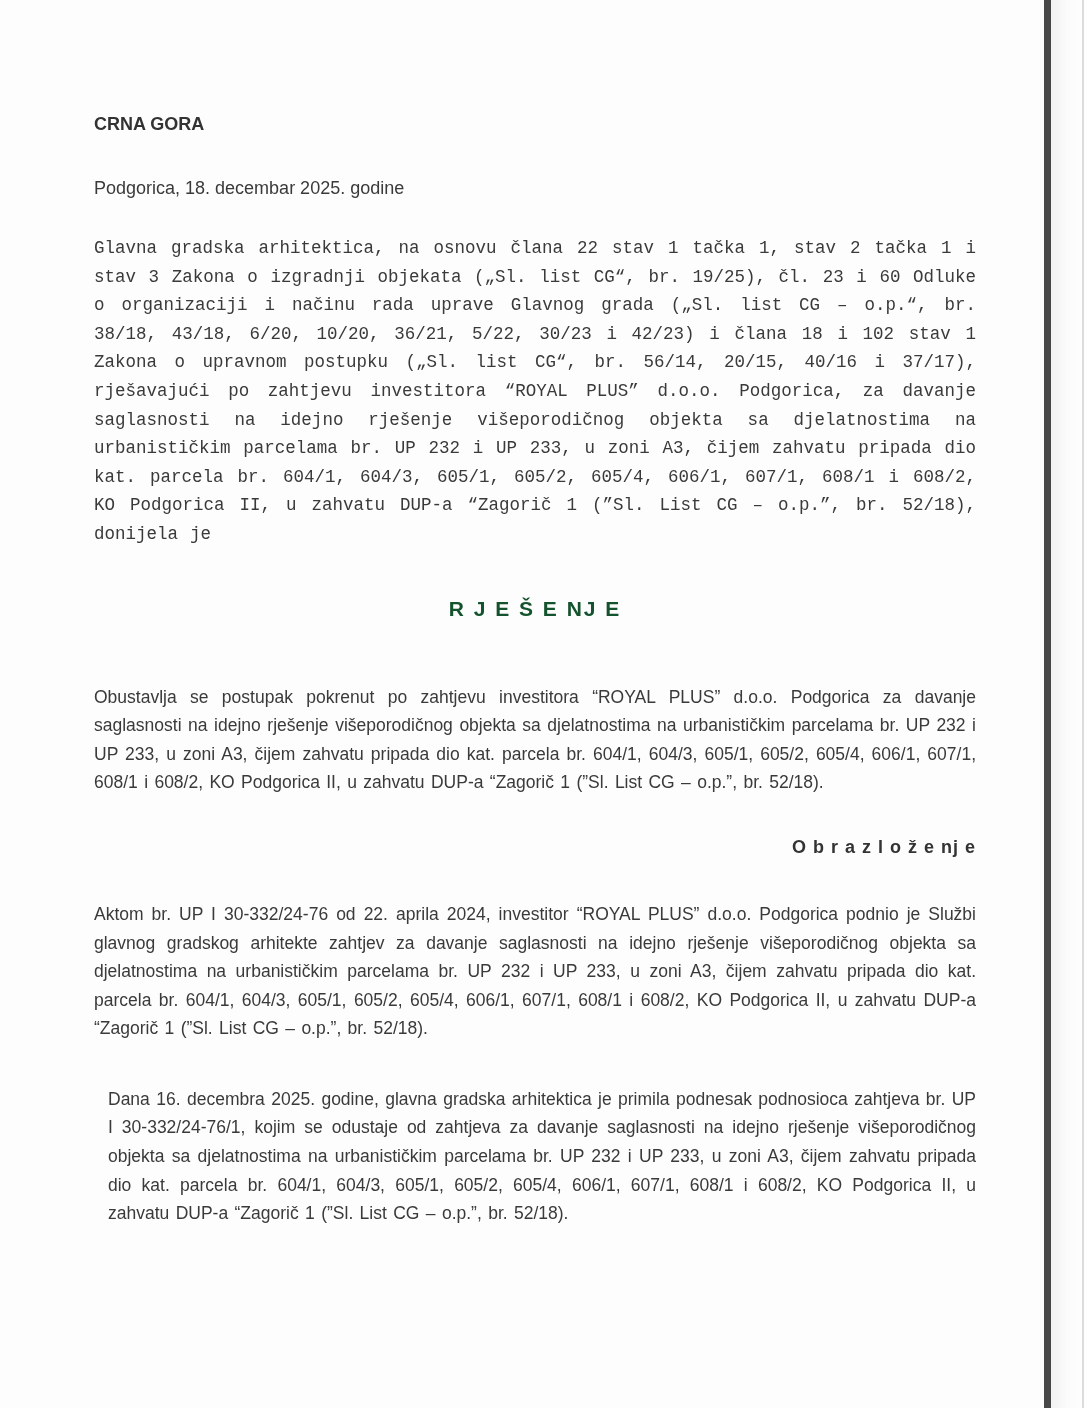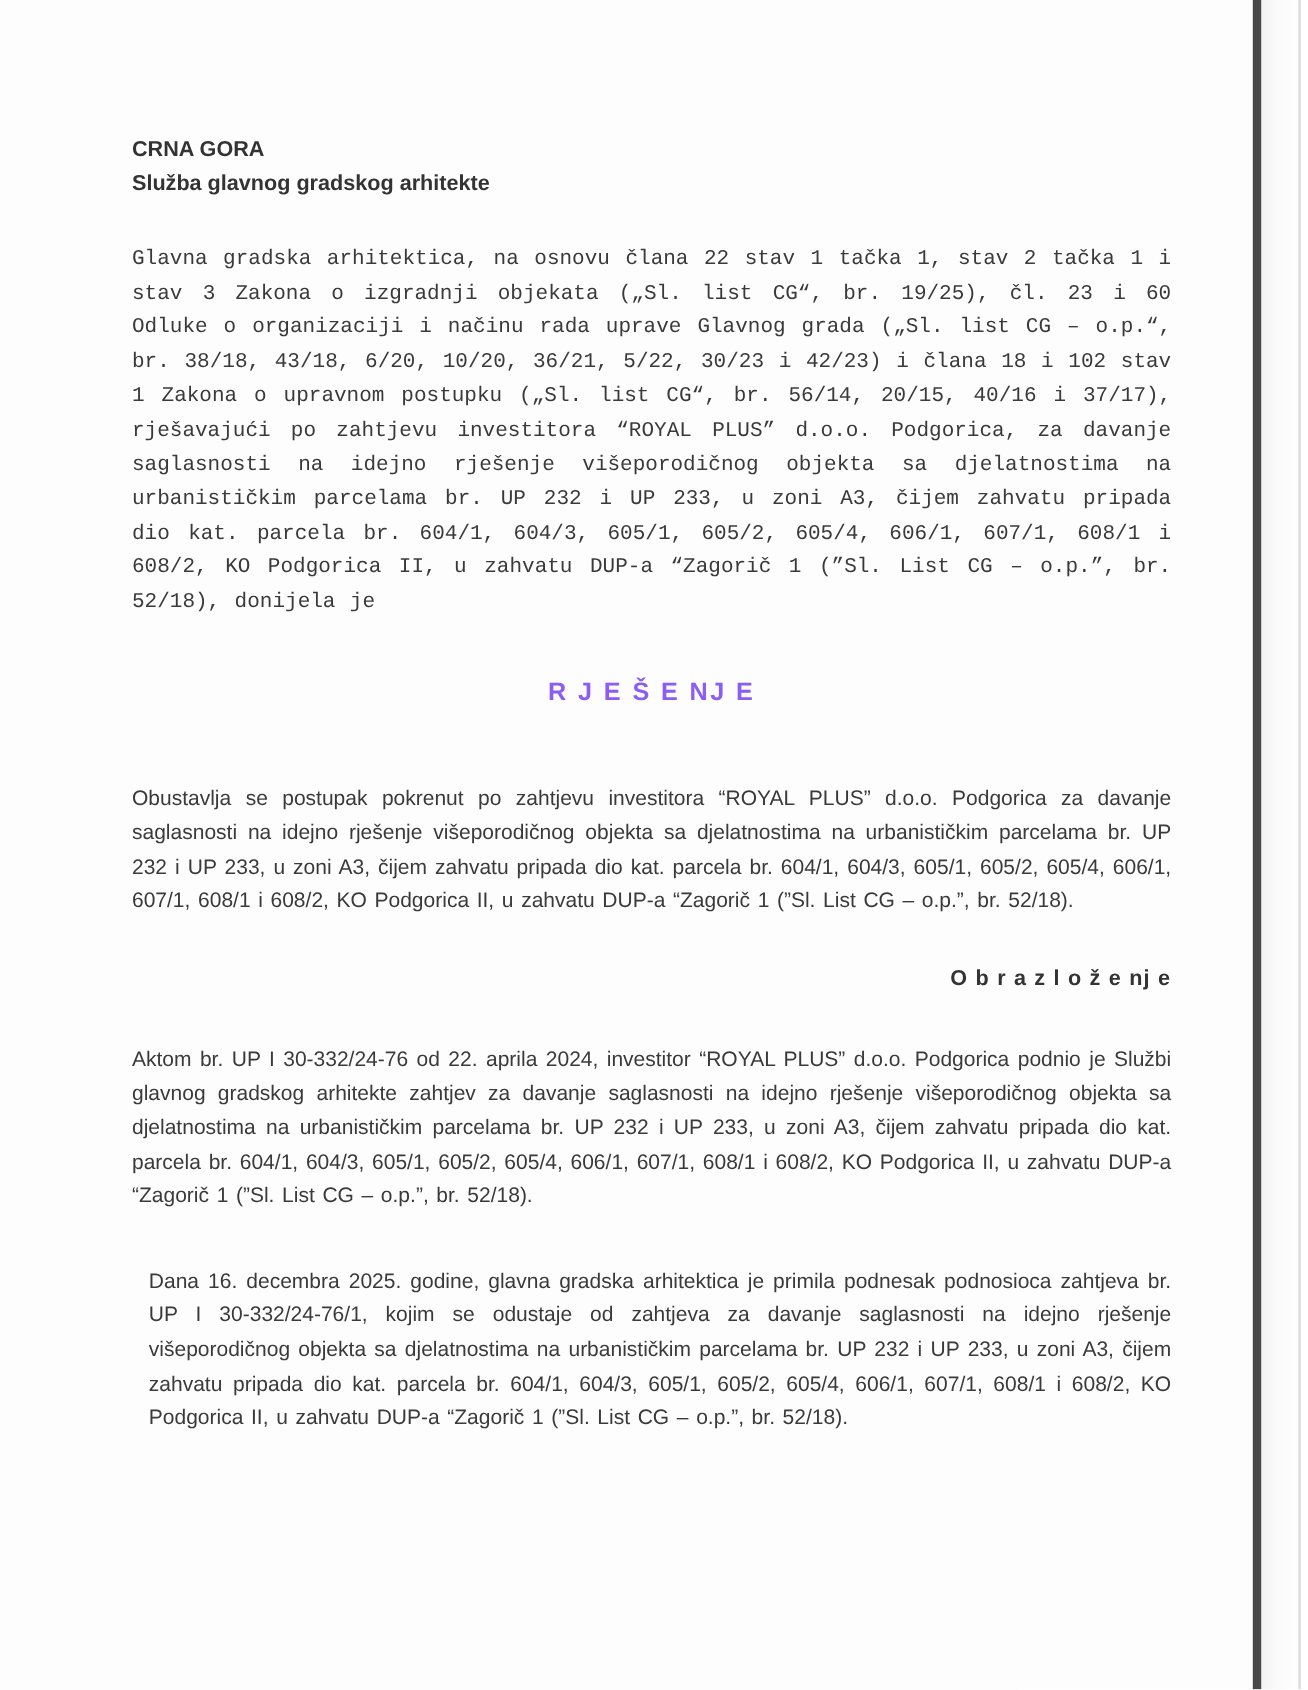--- a/index.html
+++ b/index.html
@@ -11,21 +11,21 @@
     position: relative;
     width: 1090px;
     height: 1408px;
     background: #fdfdfd;
     overflow: hidden;
     font-family: "Liberation Sans", "DejaVu Sans", sans-serif;
     color: #3a3a3a;
   }
   .content {
     position: absolute;
-    left: 110px;
+    left: 94px;
     right: 114px;
     top: 110px;
   }
   .org-header {
     font-weight: bold;
     font-size: 18px;
     line-height: 28px;
     color: #333333;
   }
   .meta {
@@ -44,21 +44,21 @@
   .intro {
     margin-top: 32px;
     font-family: Liberation Mono, monospace;
   }
   .h-res {
     margin: 48px 0 62px 0;
     text-align: center;
     font-size: 21px;
     font-weight: bold;
     letter-spacing: 2px;
-    color: #8b5cf6;
+    color: #14532d;
   }
   .h-expl {
     margin: 40px 0 42px 0;
     text-align: right;
     font-size: 18px;
     font-weight: bold;
     letter-spacing: 1px;
     color: #333333;
   }
   .para + .h-expl { }
@@ -93,24 +93,24 @@
   }
 </style>
 </head>
 <body>
 
 <div class="page">
   <div class="content">
 
     <div class="org-header">
       <div>CRNA GORA</div>
-      <div>Služba glavnog gradskog arhitekte</div>
     </div>
 
     <div class="meta">
+      <div>Podgorica, 18. decembar 2025. godine</div>
     </div>
 
     <p class="para intro">Glavna gradska arhitektica, na osnovu člana 22 stav 1 tačka 1, stav 2 tačka 1 i stav 3 Zakona o izgradnji objekata („Sl. list CG“, br. 19/25), čl. 23 i 60 Odluke o organizaciji i načinu rada uprave Glavnog grada („Sl. list CG – o.p.“, br. 38/18, 43/18, 6/20, 10/20, 36/21, 5/22, 30/23 i 42/23) i člana 18 i 102 stav 1 Zakona o upravnom postupku („Sl. list CG“, br. 56/14, 20/15, 40/16 i 37/17), rješavajući po zahtjevu investitora “ROYAL PLUS” d.o.o. Podgorica, za davanje saglasnosti na idejno rješenje višeporodičnog objekta sa djelatnostima na urbanističkim parcelama br. UP 232 i UP 233, u zoni A3, čijem zahvatu pripada dio kat. parcela br. 604/1, 604/3, 605/1, 605/2, 605/4, 606/1, 607/1, 608/1 i 608/2, KO Podgorica II, u zahvatu DUP-a “Zagorič 1 (”Sl. List CG – o.p.”, br. 52/18), donijela je</p>
 
     <h1 class="h-res">R J E Š E NJ E</h1>
 
     <p class="para">Obustavlja se postupak pokrenut po zahtjevu investitora “ROYAL PLUS” d.o.o. Podgorica za davanje saglasnosti na idejno rješenje višeporodičnog objekta sa djelatnostima na urbanističkim parcelama br. UP 232 i UP 233, u zoni A3, čijem zahvatu pripada dio kat. parcela br. 604/1, 604/3, 605/1, 605/2, 605/4, 606/1, 607/1, 608/1 i 608/2, KO Podgorica II, u zahvatu DUP-a “Zagorič 1 (”Sl. List CG – o.p.”, br. 52/18).</p>
 
     <h2 class="h-expl">O b r a z l o ž e nj e</h2>
 

